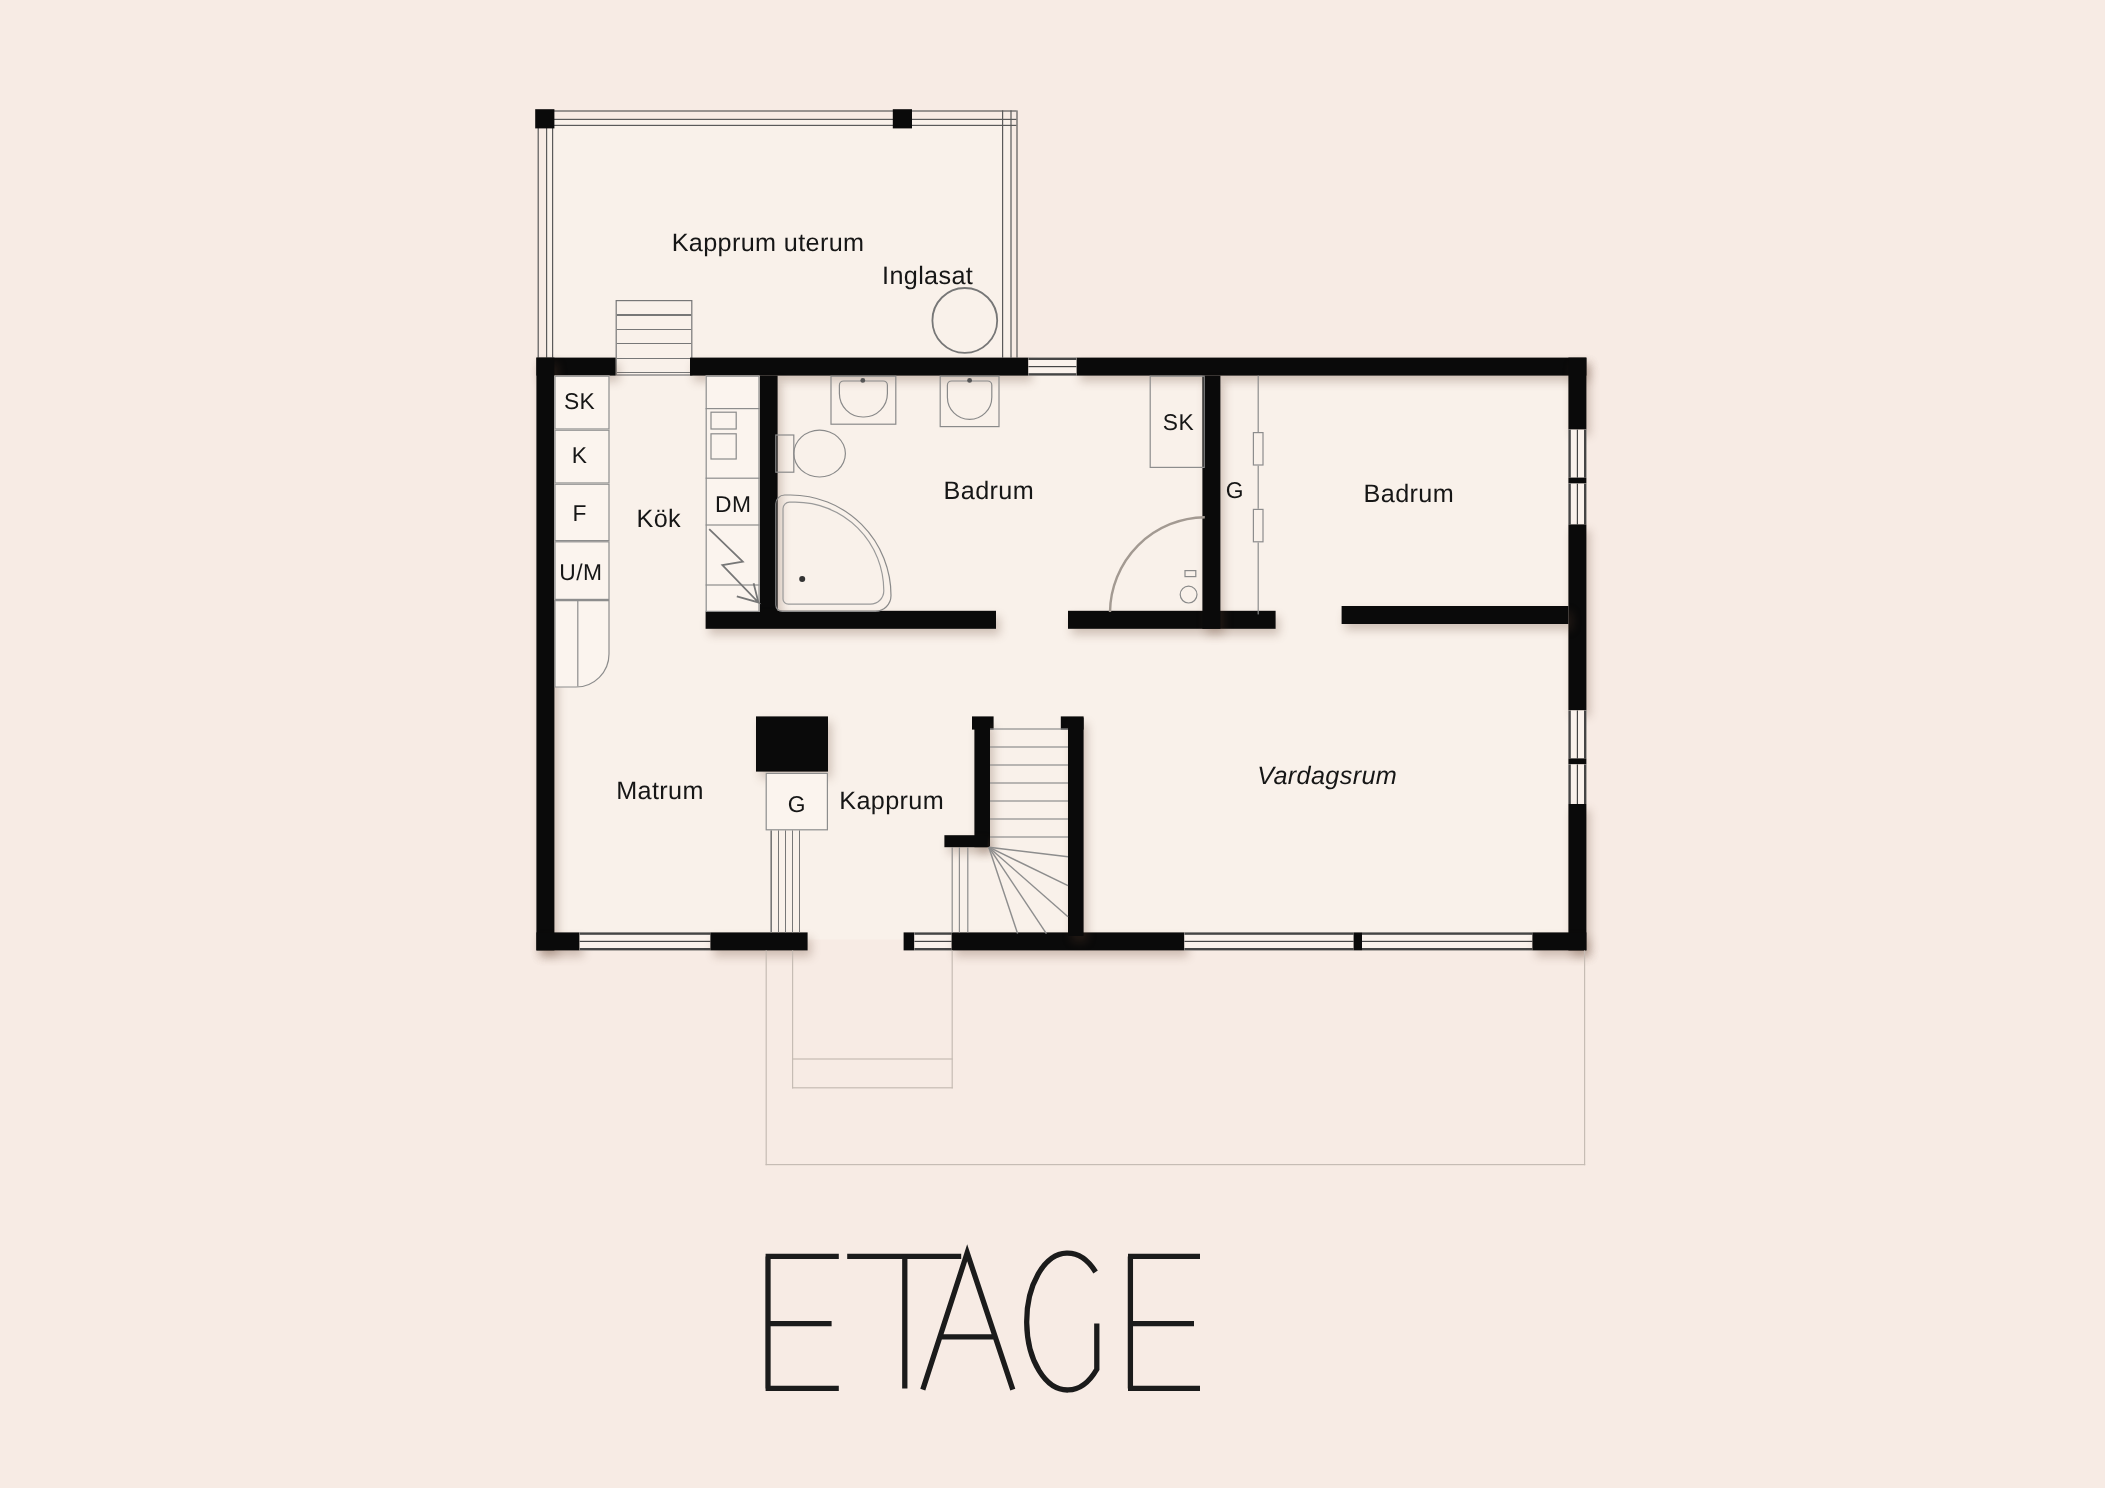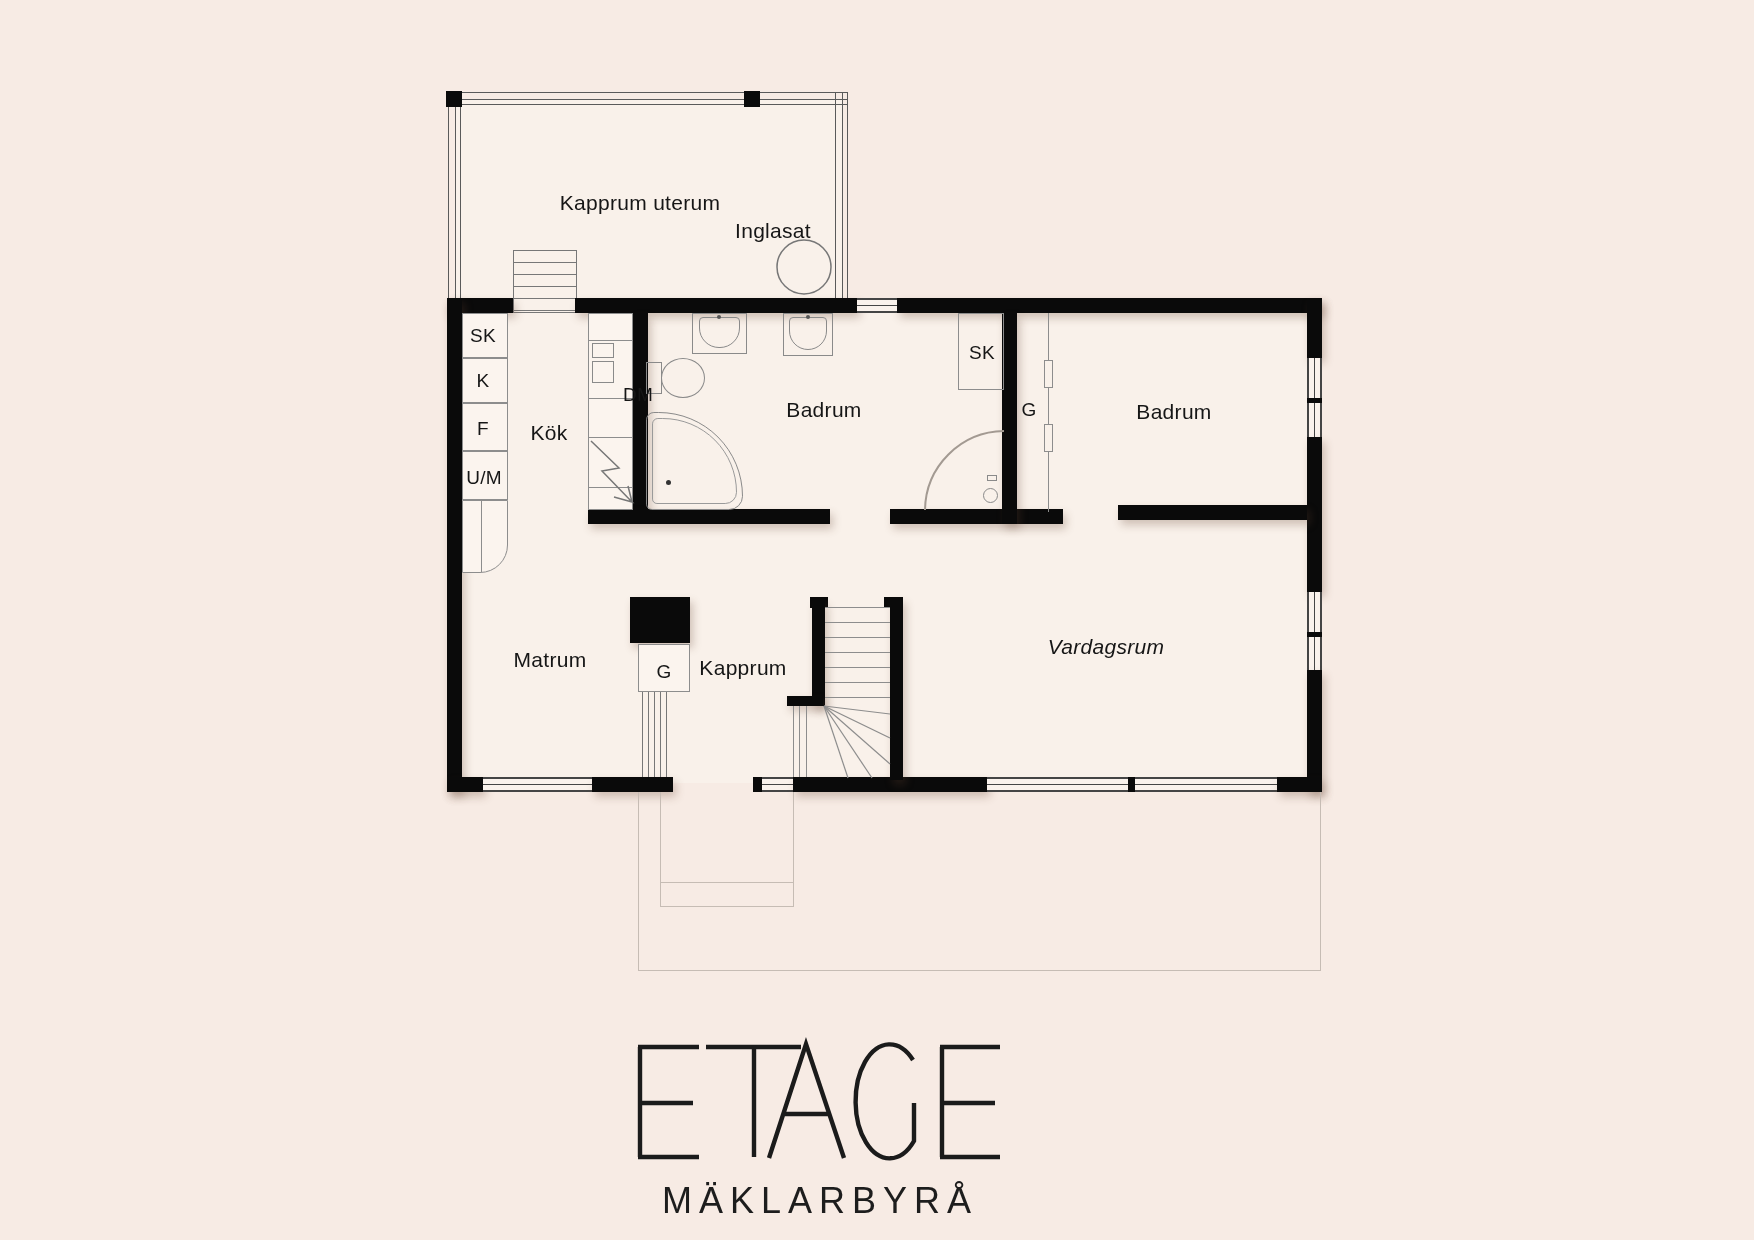--- a/index.html
+++ b/index.html
@@ -169,26 +169,25 @@
     </g>
   </svg>
 
   <div class="lbl" style="left:640px;top:203px;">Kapprum uterum</div>
   <div class="lbl" style="left:773px;top:231px;">Inglasat</div>
   <div class="lbl sm" style="left:483px;top:336px;">SK</div>
   <div class="lbl sm" style="left:483px;top:381px;">K</div>
   <div class="lbl sm" style="left:483px;top:429px;">F</div>
   <div class="lbl sm" style="left:484px;top:478px;">U/M</div>
   <div class="lbl" style="left:549px;top:433px;">Kök</div>
-  <div class="lbl sm" style="left:611px;top:395px;margin-left:27px;">DM</div>
+  <div class="lbl sm" style="left:611px;top:422px;">DM</div>
   <div class="lbl" style="left:824px;top:410px;">Badrum</div>
   <div class="lbl sm" style="left:982px;top:353px;">SK</div>
   <div class="lbl sm" style="left:1029px;top:410px;">G</div>
   <div class="lbl" style="left:1174px;top:412px;">Badrum</div>
   <div class="lbl" style="left:550px;top:660px;text-align:center;">Matrum</div>
   <div class="lbl sm" style="left:664px;top:672px;">G</div>
   <div class="lbl" style="left:743px;top:668px;">Kapprum</div>
   <div class="lbl" style="left:1106px;top:647px;font-style:italic;">Vardagsrum</div>
 
   <span class="sr">ETAGE</span>
-  <div class="tagline" style="left:820px;top:1180px;">MÄKLARBYRÅ</div>
 
 </div>
 
 </body></html>

